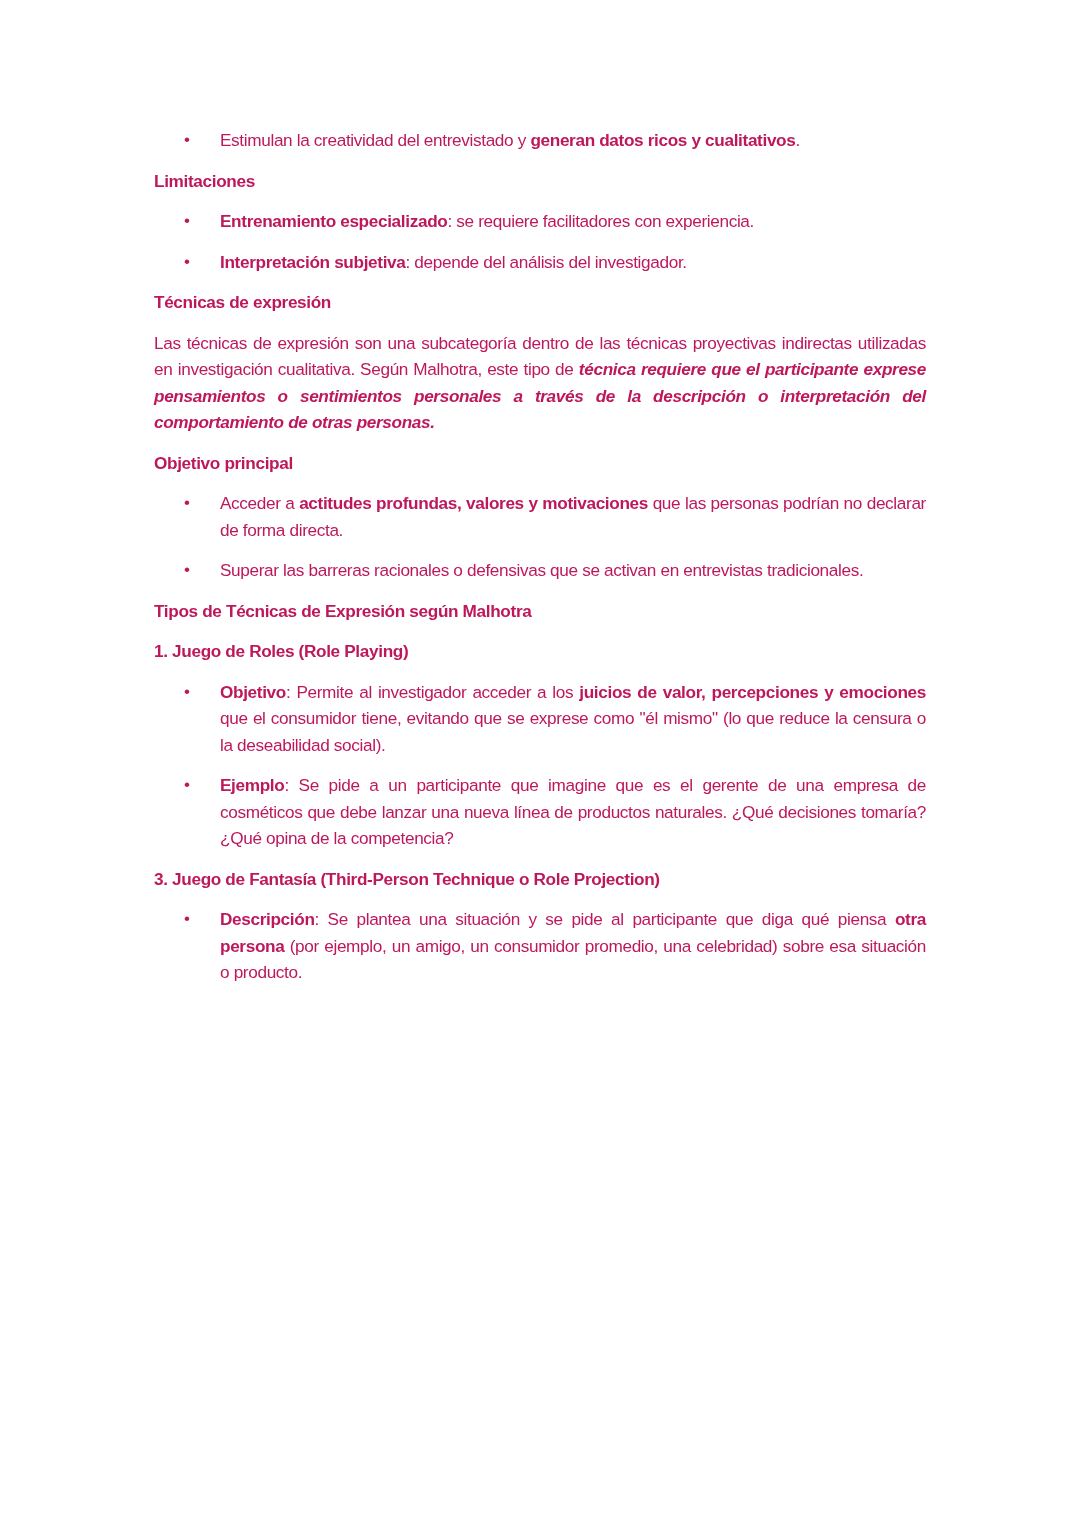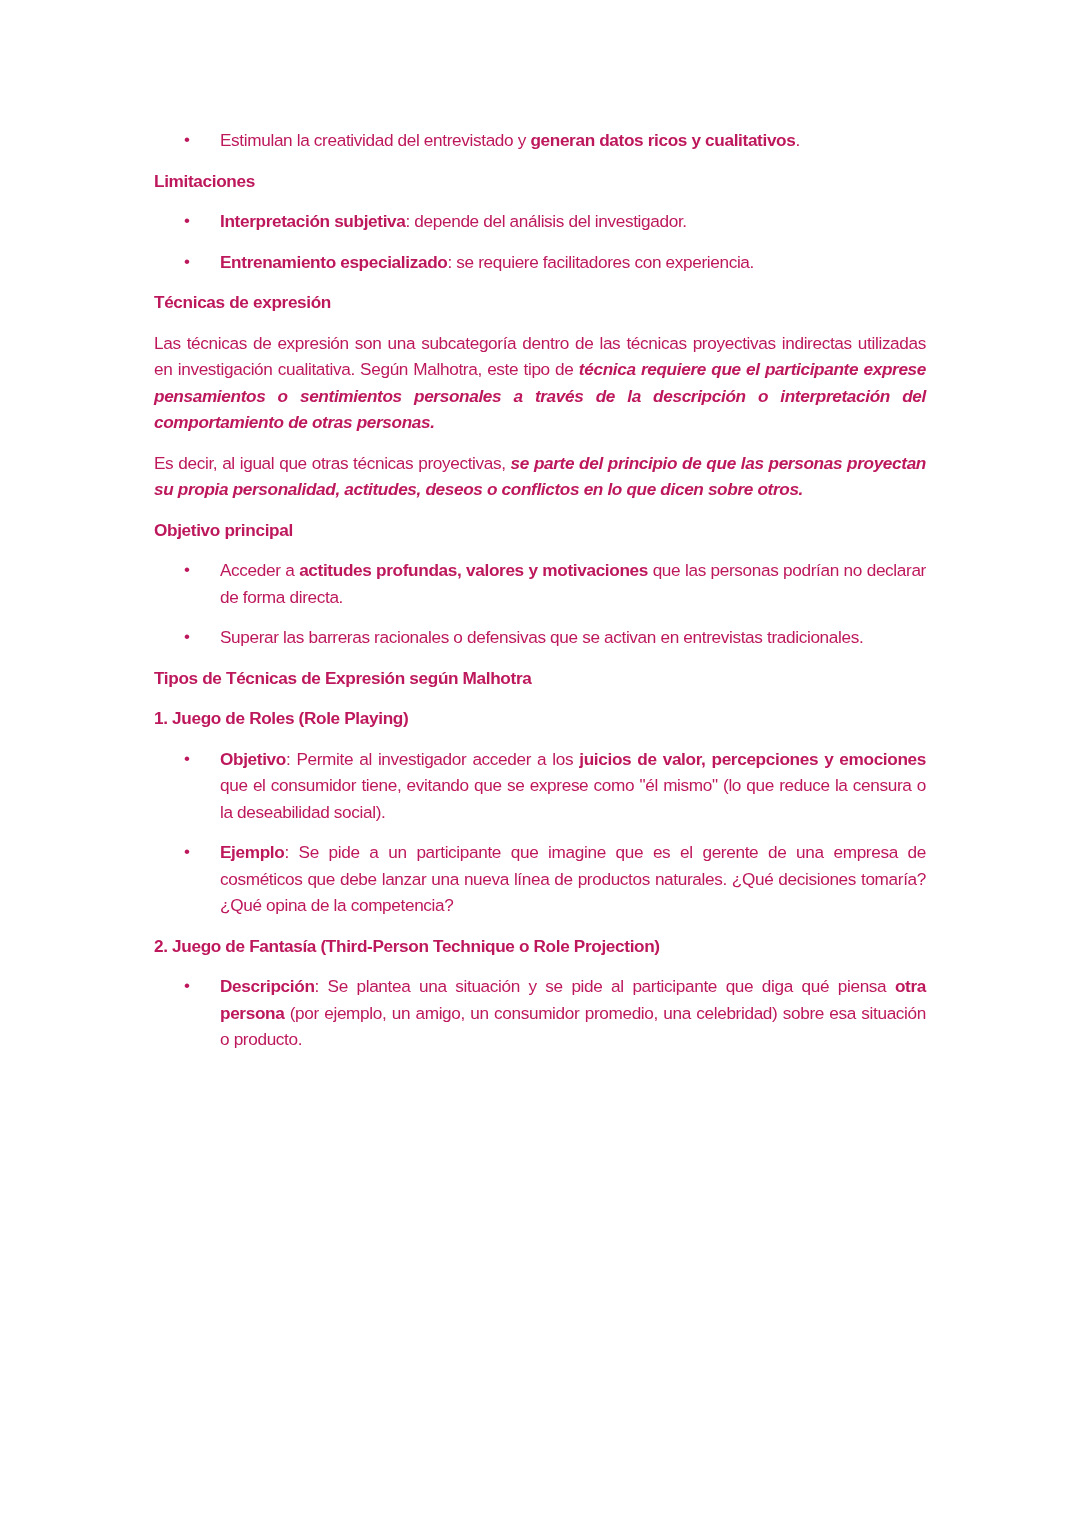--- a/index.html
+++ b/index.html
@@ -26,34 +26,33 @@
   </style>
 </head>
 <body>
 
 <div class="page" id="doc">
     <ul class="blist">
       <li><span>Estimulan la creatividad del entrevistado y </span><span class="b">generan datos ricos y cualitativos</span><span>.</span></li>
     </ul>
     <p class="heading"><span>Limitaciones</span></p>
     <ul class="blist">
+      <li><span class="b">Entrenamiento especializado</span><span>: se requiere facilitadores con experiencia.</span></li>
       <li><span class="b">Interpretación subjetiva</span><span>: depende del análisis del investigador.</span></li>
-      <li><span class="b">Entrenamiento especializado</span><span>: se requiere facilitadores con experiencia.</span></li>
     </ul>
     <p class="heading"><span>Técnicas de expresión</span></p>
     <p class="para"><span>Las técnicas de expresión son una subcategoría dentro de las técnicas proyectivas indirectas utilizadas en investigación cualitativa. Según Malhotra, este tipo de </span><span class="bi">técnica requiere que el participante exprese pensamientos o sentimientos personales a través de la descripción o interpretación del comportamiento de otras personas.</span></p>
-    <p class="para"><span>Es decir, al igual que otras técnicas proyectivas, </span><span class="bi">se parte del principio de que las personas proyectan su propia personalidad, actitudes, deseos o conflictos en lo que dicen sobre otros.</span></p>
     <p class="heading"><span>Objetivo principal</span></p>
     <ul class="blist">
       <li><span>Acceder a </span><span class="b">actitudes profundas, valores y motivaciones</span><span> que las personas podrían no declarar de forma directa.</span></li>
       <li><span>Superar las barreras racionales o defensivas que se activan en entrevistas tradicionales.</span></li>
     </ul>
     <p class="heading"><span>Tipos de Técnicas de Expresión según Malhotra</span></p>
     <p class="heading"><span>1. Juego de Roles (Role Playing)</span></p>
     <ul class="blist">
       <li><span class="b">Objetivo</span><span>: Permite al investigador acceder a los </span><span class="b">juicios de valor, percepciones y emociones</span><span> que el consumidor tiene, evitando que se exprese como "él mismo" (lo que reduce la censura o la deseabilidad social).</span></li>
       <li><span class="b">Ejemplo</span><span>: Se pide a un participante que imagine que es el gerente de una empresa de cosméticos que debe lanzar una nueva línea de productos naturales. ¿Qué decisiones tomaría? ¿Qué opina de la competencia?</span></li>
     </ul>
-    <p class="heading"><span>2. Juego de Fantasía (Third-Person Technique o Role Projection)</span></p>
+    <p class="heading"><span>3. Juego de Fantasía (Third-Person Technique o Role Projection)</span></p>
     <ul class="blist">
       <li><span class="b">Descripción</span><span>: Se plantea una situación y se pide al participante que diga qué piensa </span><span class="b">otra persona</span><span> (por ejemplo, un amigo, un consumidor promedio, una celebridad) sobre esa situación o producto.</span></li>
     </ul>
   </div>
 
 </body></html>

